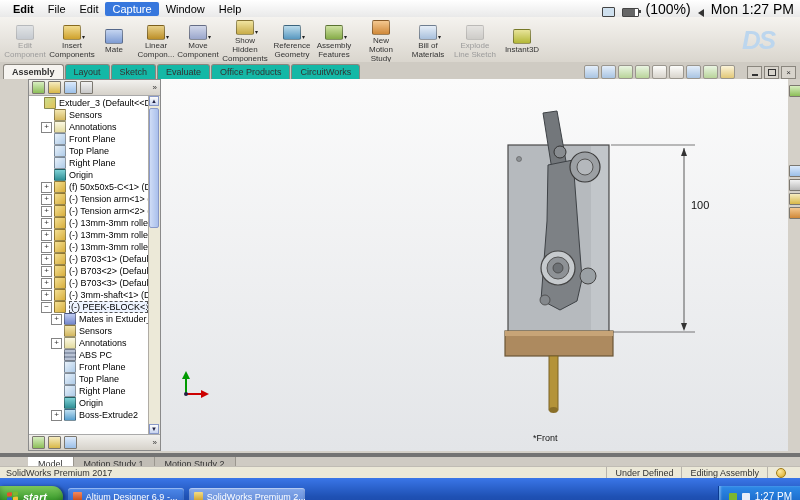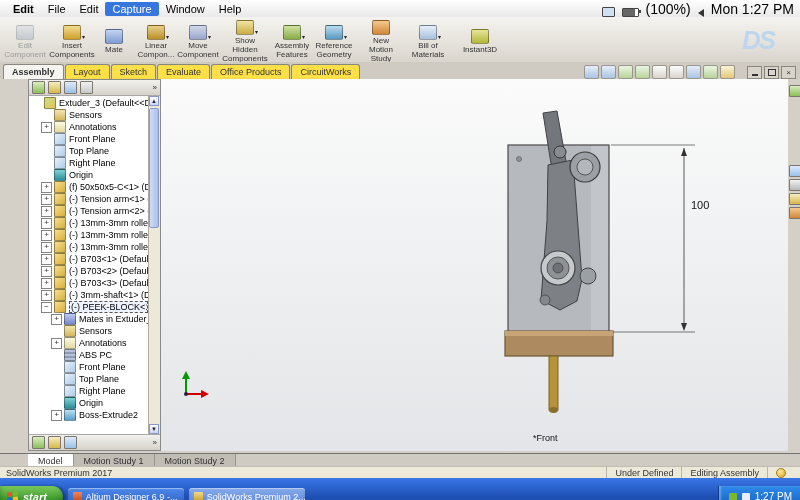--- a/index.html
+++ b/index.html
@@ -24,21 +24,21 @@
   .tbtn .i16{width:16px;height:13px;border-radius:2px;border:1px solid rgba(0,0,0,.35);margin-bottom:2px;flex:none;}
   .tbtn.dis{color:#9b9b9b;}
   .tbtn.dis .i16{opacity:.4;}
   .tbtn.has-dd::after{content:"▾";position:absolute;right:8px;top:12px;font-size:6px;color:#222;}
   .tsep{width:1px;background:#b2aea6;margin:4px 2px;}
   .dslogo{margin-left:auto;align-self:center;font-size:26px;font-weight:bold;font-style:italic;
           color:#bcd6ee;padding-right:10px;letter-spacing:-2px;}
   
   .cmdtabs{position:absolute;top:62px;left:0;right:0;height:17px;background:#cfcbc3;display:flex;align-items:flex-end;padding-left:3px;}
   .ctab{font-size:9px;height:14px;display:flex;align-items:center;padding:0 8px;margin-right:1px;
-        border:1px solid #8a867e;border-bottom:none;border-radius:3px 3px 0 0;background:#fde047;color:#333;}
+        border:1px solid #8a867e;border-bottom:none;border-radius:3px 3px 0 0;background:#14b8a6;color:#333;}
   .ctab.active{background:#f6f4f0;font-weight:bold;}
   .hud{margin-left:auto;display:flex;align-items:center;gap:2px;padding-right:4px;}
   .hicon{width:13px;height:12px;border:1px solid #9a968e;border-radius:2px;background:linear-gradient(#fdfdfb,#d8d4cc);}
   .hicon.g{background:linear-gradient(#eaf5e2,#b9d49a);}
   .hicon.b{background:linear-gradient(#e4eefa,#a9c4e2);}
   .hicon.y{background:linear-gradient(#fbf3d8,#e2c878);}
   .wbtns{display:flex;align-items:center;gap:2px;padding:0 4px 0 8px;}
   .wbtn{width:13px;height:11px;border:1px solid #8a867e;background:#d8d4cc;display:flex;align-items:center;justify-content:center;font-size:8px;color:#333;}
   .wmin{width:6px;height:2px;background:#333;margin-top:5px;}
   .wres{width:6px;height:5px;border:1px solid #333;}
@@ -77,21 +77,21 @@
   .trow.selected .tlabel{border:1px dashed #555;background:#eef4ff;padding:0 1px;}
   .tscroll{position:absolute;right:0;top:0;bottom:0;width:11px;background:#ece9d8;border-left:1px solid #b0aca4;}
   .sarrow{position:absolute;left:0;width:10px;height:10px;background:#cfcbe8;background:linear-gradient(#fdfdfb,#c8d4f0);border:1px solid #8898c8;box-sizing:border-box;font-size:6px;line-height:8px;text-align:center;color:#224;}
   .sarrow.up{top:0;} .sarrow.down{bottom:0;}
   .sthumb{position:absolute;left:0;top:12px;width:10px;height:120px;background:linear-gradient(90deg,#cfdcf6,#aac0ec);border:1px solid #8898c8;border-radius:2px;box-sizing:border-box;}
   .viewport{position:absolute;left:161px;top:0;width:627px;height:372px;background:linear-gradient(#fbfbfb,#e3e5e8);}
   .frontlabel{position:absolute;left:372px;top:354px;font-size:9px;color:#111;}
   .taskstrip{position:absolute;right:0;top:0;width:12px;height:372px;background:#d4d0c8;}
   .tsicon{position:absolute;left:1px;width:10px;height:10px;border:1px solid #7c7870;border-radius:1px;}
   
-  .modeltabs{position:absolute;top:453px;left:0;right:0;height:13px;background:#cfcbc3;border-top:1px solid #737373;
+  .modeltabs{position:absolute;top:453px;left:0;right:0;height:13px;background:#cfcbc3;border-top:4px solid #737373;
              display:flex;align-items:stretch;font-size:9px;padding-left:28px;}
   .mtab{padding:0 10px;display:flex;align-items:center;background:#c1bdb5;border-right:1px solid #9a968e;color:#333;}
   .mtab.active{background:#ffffff;}
   
   .statusbar{position:absolute;top:466px;left:0;right:0;height:12px;background:#ece9d8;border-top:1px solid #c0bcb4;
              display:flex;align-items:center;font-size:9px;color:#333;padding:0 6px;}
   .sb-right{margin-left:auto;display:flex;align-items:center;gap:0;}
   .sbcell{border-left:1px solid #b8b4ac;padding:0 8px;height:12px;display:flex;align-items:center;}
   .sbico{width:8px;height:8px;border-radius:50%;background:radial-gradient(circle at 35% 30%,#ffe9a0,#d8a820);border:1px solid #a07c18;}
   
@@ -156,38 +156,42 @@
       <span class="i16" style="background:linear-gradient(#d2d8ea,#9aa6cc)"></span>
       <span>Move Component</span>
     </div>
   <div class="tsep"></div>
   <div class="tbtn has-dd">
       <span class="i16" style="background:linear-gradient(#f0e4a0,#c8ac48)"></span>
       <span>Show Hidden Components</span>
     </div>
   <div class="tsep"></div>
   <div class="tbtn has-dd">
+      <span class="i16" style="background:linear-gradient(#bcdcec,#5898c0)"></span>
+      <span>Reference Geometry</span>
+    </div>
+  <div class="tbtn has-dd">
       <span class="i16" style="background:linear-gradient(#cfe2a2,#86ac48)"></span>
       <span>Assembly Features</span>
-    </div>
-  <div class="tbtn has-dd">
-      <span class="i16" style="background:linear-gradient(#bcdcec,#5898c0)"></span>
-      <span>Reference Geometry</span>
     </div>
   <div class="tsep"></div>
   <div class="tbtn">
       <span class="i16" style="background:linear-gradient(#f4c890,#d08838)"></span>
       <span>New Motion Study</span>
     </div>
   <div class="tsep"></div>
   <div class="tbtn has-dd">
       <span class="i16" style="background:linear-gradient(#e6eef8,#a8c0dc)"></span>
       <span>Bill of Materials</span>
     </div>
   <div class="tsep"></div>
+  <div class="tbtn dis">
+      <span class="i16" style="background:linear-gradient(#d8d8d8,#a8a8a8)"></span>
+      <span>Explode Line Sketch</span>
+    </div>
   <div class="tsep"></div>
   <div class="tbtn">
       <span class="i16" style="background:linear-gradient(#e8e49a,#b4b838)"></span>
       <span>Instant3D</span>
     </div>
   <div class="dslogo">DS</div>
 </div>
 
 <div class="cmdtabs">
   <div class="ctab active">Assembly</div>

